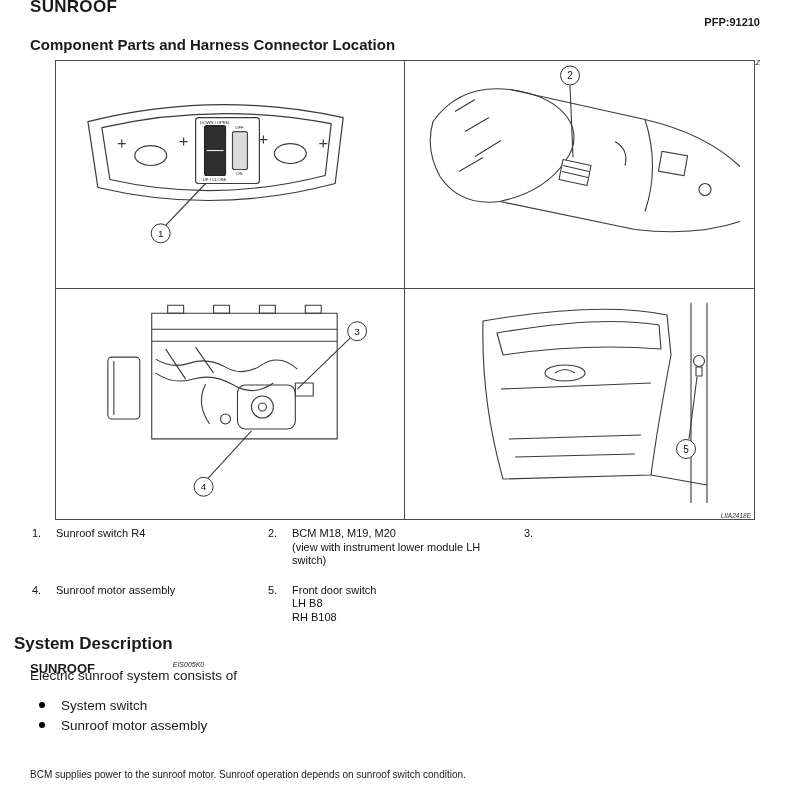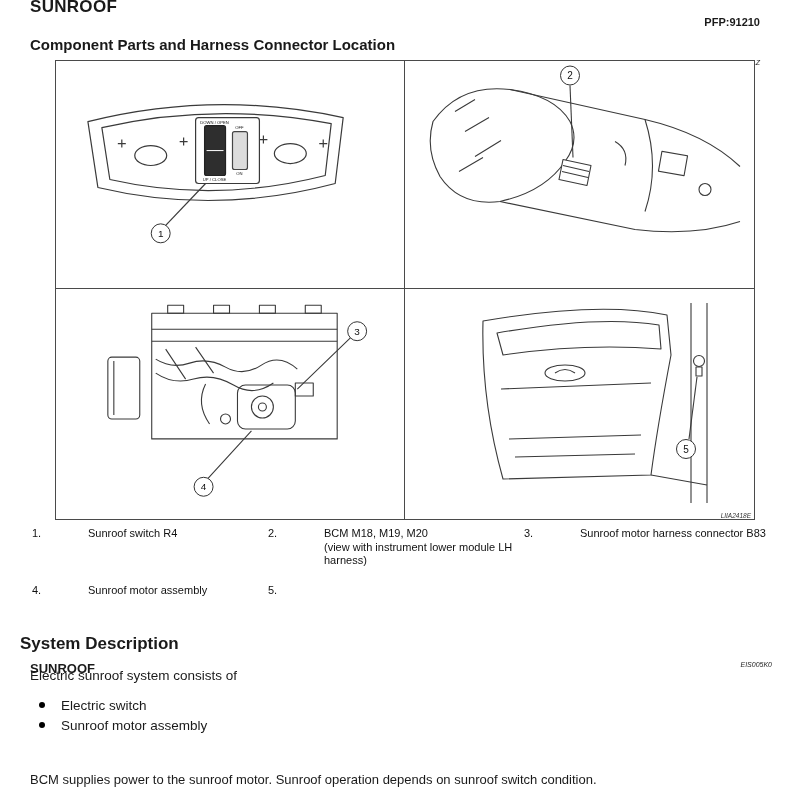--- a/index.html
+++ b/index.html
@@ -18,29 +18,29 @@
   .cell{position:relative;}
   .cell.tl{border-right:1px solid #4a4a4a;border-bottom:1px solid #4a4a4a;}
   .cell.tr{border-bottom:1px solid #4a4a4a;}
   .cell.bl{border-right:1px solid #4a4a4a;}
   .cell svg{width:100%;height:100%;display:block;}
   .figcode{position:absolute;right:3px;bottom:0;font-size:6.5px;font-style:italic;color:#333;}
   svg text{font-family:"Liberation Sans",sans-serif;fill:#111;}
   .legend{position:absolute;left:32px;top:527px;width:736px;display:grid;grid-template-columns:236px 256px 1fr;row-gap:16px;}
   .legend-item{display:flex;font-size:11px;line-height:13.5px;color:#111;}
   .legend-item .num{width:24px;flex:none;}
-  .legend-item .lines{display:flex;flex-direction:column;margin-left:32px;}
-  .sysdesc-row{position:absolute;top:620px;left:20px;right:28px;display:flex;justify-content:space-between;align-items:flex-end;}
+  .legend-item .lines{display:flex;flex-direction:column;}
+  .sysdesc-row{position:absolute;top:620px;left:14px;right:28px;display:flex;justify-content:flex-start;align-items:flex-end;}
   .sysdesc-heading{font-size:17px;font-weight:700;}
   .outline-heading{position:absolute;top:648px;left:30px;font-size:13px;font-weight:700;}
   .intro{position:absolute;top:654px;left:30px;font-size:13.5px;}
   .bullets{position:absolute;top:695px;left:30px;}
   .bullet-row{display:flex;align-items:center;height:20px;font-size:13.5px;}
   .bullet-row .dot{width:6px;height:6px;background:#000;border-radius:50%;margin:0 16px 0 9px;flex:none;}
-  .body-text{position:absolute;top:759px;left:30px;right:28px;font-size:13px;}
+  .body-text{position:absolute;top:759px;left:30px;right:28px;font-size:10px;}
   .operation-heading{position:absolute;top:784px;left:30px;font-size:13px;font-weight:700;}
 </style>
 </head>
 <body>
 
 <div>
 
   <div class="title-row">
     <h1 class="page-title">SUNROOF</h1>
     <span class="pfp">PFP:91210</span>
@@ -166,54 +166,56 @@
       <span class="num">1.</span>
       <span class="lines">
           <span>Sunroof switch R4</span>
         </span>
     </div>
     <div class="legend-item">
       <span class="num">2.</span>
       <span class="lines">
         <span>BCM M18, M19, M20</span>
         <span>(view with instrument lower module LH</span>
-        <span>harness)</span>
+        <span>switch)</span>
       </span>
     </div>
     <div class="legend-item">
       <span class="num">3.</span>
-      <span class="lines">
-          <span>Sunroof motor harness connector B83</span>
-        </span>
     </div>
     <div class="legend-item">
       <span class="num">4.</span>
       <span class="lines">
           <span>Sunroof motor assembly</span>
         </span>
     </div>
     <div class="legend-item">
       <span class="num">5.</span>
+      <span class="lines">
+        <span>Front door switch</span>
+        <span>LH B8</span>
+        <span>RH B108</span>
+      </span>
     </div>
     <div class="legend-item"></div>
   </div>
 
   <div class="sysdesc-row">
     <h2 class="sysdesc-heading">System Description</h2>
     <span class="refcode">EIS005K0</span>
   </div>
 
   <h3 class="outline-heading">SUNROOF</h3>
 
   <p class="intro">Electric sunroof system consists of</p>
 
   <div class="bullets">
     <div class="bullet-row">
       <span class="dot"></span>
-      <span>Electric switch</span>
+      <span>System switch</span>
     </div>
     <div class="bullet-row">
       <span class="dot"></span>
       <span>Sunroof motor assembly</span>
     </div>
   </div>
 
   <p class="body-text">BCM supplies power to the sunroof motor. Sunroof operation depends on sunroof switch condition.</p>
 
   <h3 class="operation-heading">OPERATION</h3>

